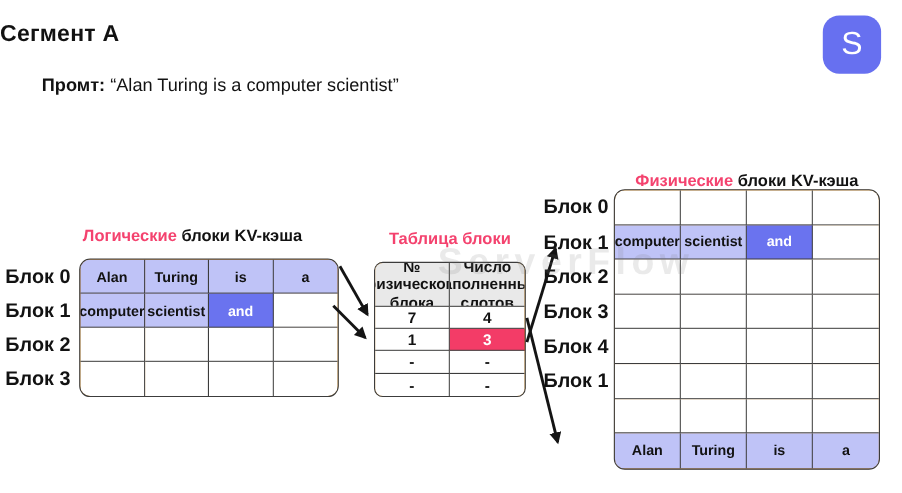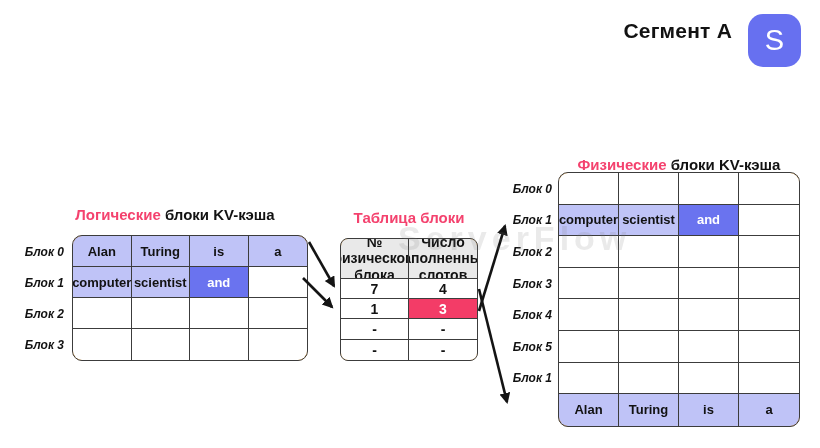--- a/index.html
+++ b/index.html
@@ -1,21 +1,21 @@
 <!DOCTYPE html>
 <html><head>
 <meta charset="utf-8">
 <style>
   * { margin:0; padding:0; box-sizing:border-box; }
   html,body { width:820px; height:448px; }
   body {
     position:relative; overflow:hidden; background:#fff;
     font-family:"Liberation Sans", sans-serif; color:#121212;
   }
-  .main-title { position:absolute; top:19px; left:0; width:732px; text-align:right;
+  .main-title { position:absolute; top:19px; left:0; width:732px; text-align:left;
     font-size:21px; font-weight:700; letter-spacing:.2px; }
   .badge { position:absolute; left:748px; top:14px; width:53px; height:53px;
     border-radius:15px; background:var(--badge,#6770F0); color:#fff;
     display:flex; align-items:center; justify-content:center;
     font-size:29px; font-weight:500; }
   .prompt-block { position:absolute; left:38px; top:64px; font-size:16.5px; line-height:28px; }
   .bold-label { font-weight:700; }
   .underlined { text-decoration:underline; text-underline-offset:3px; text-decoration-thickness:1.5px; }
 
   .sec-title { position:absolute; text-align:center; font-weight:700; font-size:15px; white-space:nowrap; }
@@ -44,40 +44,41 @@
     grid-template-columns:1fr 1fr; grid-template-rows:40px repeat(4,20.2px); }
   #block-table .cell { font-size:14px; }
   #block-table .cell:nth-child(2n)  { border-right:none; }
   #block-table .cell:nth-child(n+9) { border-bottom:none; }
 
   #physical-table { left:558px; top:172px; width:242px;
     grid-template-columns:repeat(4,1fr); grid-auto-rows:31.6px; }
   #physical-table .cell:nth-child(4n)   { border-right:none; }
   #physical-table .cell:nth-child(n+29) { border-bottom:none; }
 
-  .rlabels { position:absolute; display:grid; font-weight:700; font-size:12px; z-index:10;font-style:italic; }
+  .rlabels { position:absolute; display:grid; font-weight:700; font-size:18px; z-index:10; }
   .rlabels .rlabel { display:flex; align-items:center; justify-content:flex-end; white-space:nowrap; }
   #labels-logical  { left:0px;   top:236px; width:64px; grid-auto-rows:31px; }
   #labels-physical { left:494px; top:173px; width:58px; grid-auto-rows:31.6px; }
 
   svg.arrows { position:absolute; left:0; top:0; z-index:20; pointer-events:none; }
   .watermark { position:absolute; left:398px; top:219px; z-index:40; pointer-events:none;
     font-size:34px; font-weight:700; letter-spacing:5px; white-space:nowrap;
     color:rgba(125,125,125,0.16); }
 </style>
 </head>
 <body style="--accent: #F4426E; --lavender: #BFC3F7; --blue: #6A73EF; --red: #F33C67; --badge: #6770F0; --header_gray: #E9E9E9; --border: #3c3c3c;">
 
 <div class="main-title">Сегмент А</div>
 
 <div class="badge">
   <span>S</span>
 </div>
 
 <div class="prompt-block">
+  <div><span class="bold-label">Промт:</span> <span>“Alan Turing is a computer scientist”</span></div>
 </div>
 
 <div class="sec-title" id="title-logical"><span class="accent">Логические</span><span> блоки KV-кэша</span></div>
 
 <div class="sec-title accent" id="title-block">Таблица блоки</div>
 
 <div class="sec-title" id="title-physical"><span class="accent">Физические</span><span> блоки KV-кэша</span></div>
 
 <div class="rlabels" id="labels-logical">
     <div class="rlabel">Блок 0</div>
@@ -116,21 +117,20 @@
     <div class="cell">-</div>
     <div class="cell">-</div>
   </div>
 
 <div class="rlabels" id="labels-physical">
     <div class="rlabel">Блок 0</div>
     <div class="rlabel">Блок 1</div>
     <div class="rlabel">Блок 2</div>
     <div class="rlabel">Блок 3</div>
     <div class="rlabel">Блок 4</div>
-    <div class="rlabel">Блок 5</div>
     <div class="rlabel">Блок 1</div>
   </div>
 <div class="grid-table" id="physical-table">
     <div class="cell"></div>
     <div class="cell"></div>
     <div class="cell"></div>
     <div class="cell"></div>
     <div class="cell lav">computer</div>
     <div class="cell lav">scientist</div>
     <div class="cell blue">and</div>

